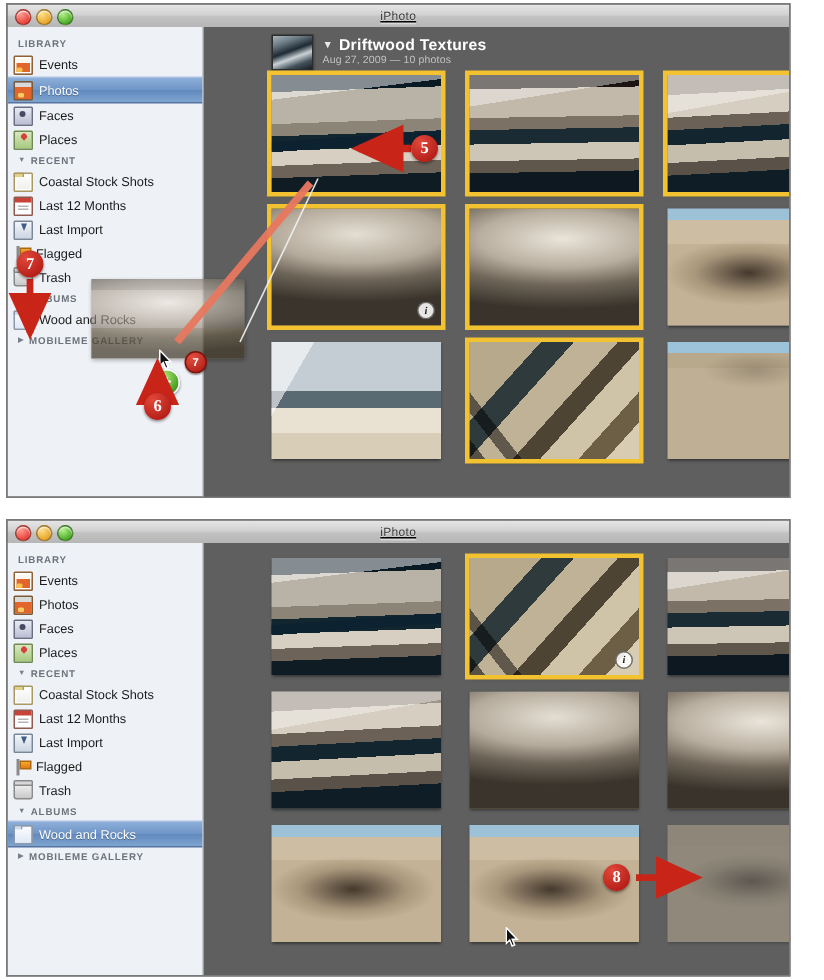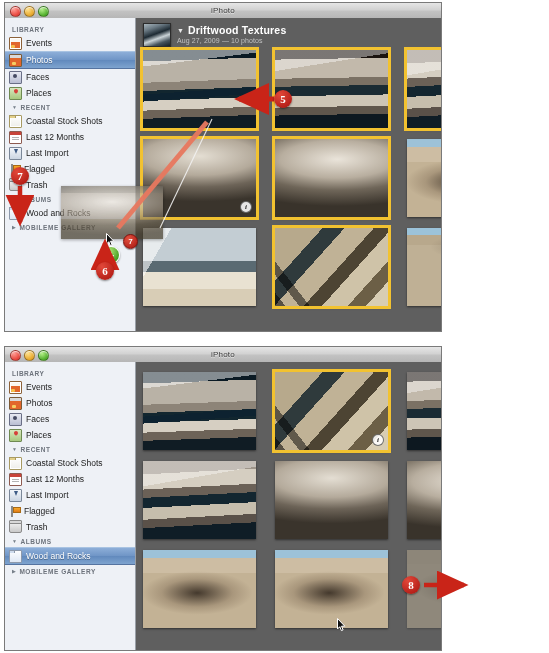--- a/index.html
+++ b/index.html
@@ -5,25 +5,26 @@
 <style>
   html,body{margin:0;padding:0;background:#ffffff;}
   body{
     width:549px;height:653px;position:relative;overflow:hidden;
     font-family:"Liberation Sans","DejaVu Sans",sans-serif;
     -webkit-font-smoothing:antialiased;
   }
 
   
   .window{
-    position:absolute;left:4px;width:438px;
+    position:absolute;left:4px;width:523px;
     border:1px solid #7a7a7a;
     box-sizing:border-box;
     background:#5c5c5c;
     overflow:hidden;
+    text-decoration:underline;
   }
   .win-top{top:2px;height:330px;}
   .win-bottom{top:346px;height:305px;}
 
   .titlebar{
     position:relative;height:15px;
     background:linear-gradient(to bottom,#e6e6e6 0%,#d2d2d2 45%,#c2c2c2 55%,#b6b6b6 100%);
     border-bottom:1px solid #8c8c8c;
     display:flex;align-items:center;justify-content:center;
   }
@@ -110,21 +111,21 @@
     border:1px solid #8a8a8a;border-radius:0 0 2px 2px;margin-top:1px;height:9px;}
   .ico-trash:before{content:"";position:absolute;left:-1px;top:-3px;width:11px;height:2px;
     background:#d8d8d8;border:1px solid #8a8a8a;border-radius:1px;}
   .ico-album{background:linear-gradient(to bottom,#fcfdff,#dfe8f5);
     border:1px solid #8d99ab;border-radius:1px;}
   .ico-album:before{content:"";position:absolute;left:-1px;top:-1px;width:4px;height:2px;
     background:#cfdcee;border:1px solid #8d99ab;border-bottom:none;border-radius:1px 1px 0 0;}
 
   
   .content{
-    flex:1;background:#5f5f5f;position:relative;overflow:hidden;
+    flex:1;background:#5f5f5f;position:relative;overflow:hidden;padding-left:38px;
   }
   .event-head{
     display:flex;align-items:flex-start;gap:6px;padding:5px 0 0 7px;height:32px;
     box-sizing:border-box;
   }
   .event-thumb{
     width:26px;height:22px;flex:0 0 26px;border:1px solid #2c2c2c;
     background:linear-gradient(160deg,#a9b6bd 0%,#6d7c86 22%,#1d2a33 45%,#c9d2d6 62%,#46535c 80%,#161f26 100%);
     box-shadow:0 1px 2px rgba(0,0,0,.45);
   }

